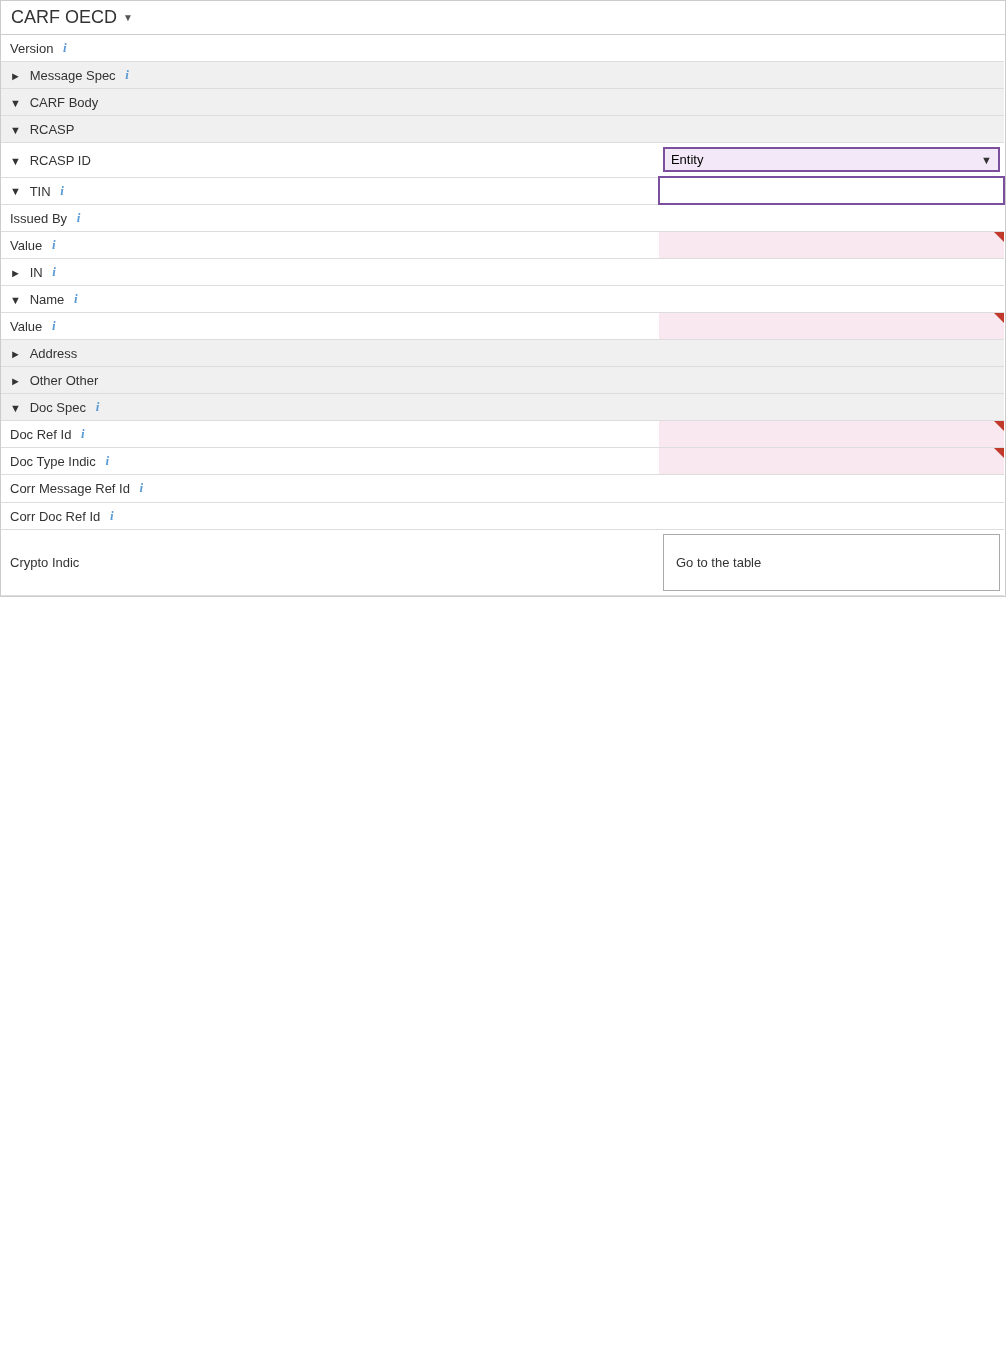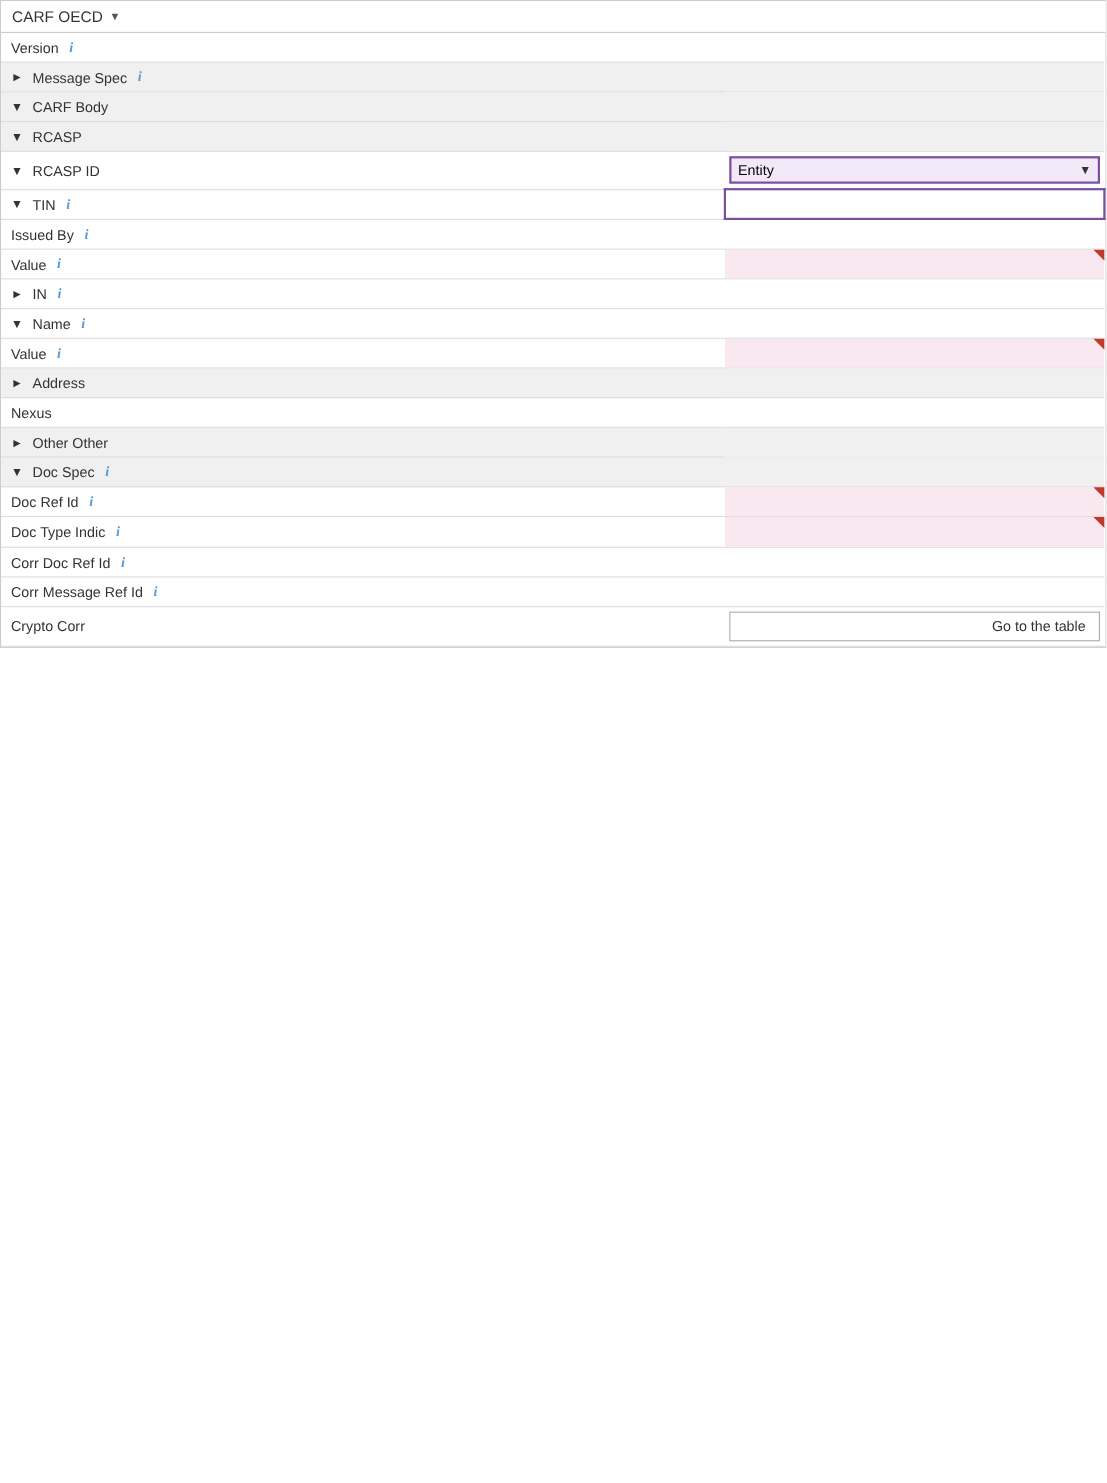--- a/index.html
+++ b/index.html
@@ -23,21 +23,21 @@
 
     .header-bar {
       display: flex;
       align-items: center;
       padding: 6px 10px;
       background: #fff;
       border-bottom: 1px solid #ccc;
     }
 
     .header-title {
-      font-size: 14px;
+      font-size: 18px;
       font-weight: normal;
       color: #333;
     }
 
     .dropdown-arrow {
       margin-left: 6px;
       color: #555;
       font-size: 10px;
     }
 
@@ -120,26 +120,26 @@
     }
 
     .dropdown-cell-arrow {
       color: #333;
       font-size: 11px;
     }
 
     .go-to-table-btn {
       background: #fff;
       border: 1px solid #aaa;
-      padding: 5px 12px;
+      padding: 20px 12px;
       cursor: pointer;
       font-size: 13px;
       color: #333;
       width: 100%;
-      text-align: right;
+      text-align: left;
     }
 
     .gray-bg {
       background-color: #f0f0f0;
     }
 
     .label-text {
       vertical-align: middle;
     }
   </style>
@@ -260,26 +260,20 @@
       </tr>
 
       <tr>
         <td class="col-label indent-4 gray-bg">
           <span class="expand-icon">►</span>
           <span class="label-text">Address</span>
         </td>
         <td class="col-value gray-bg"></td>
       </tr>
 
-      <tr>
-        <td class="col-label indent-3">
-          <span class="label-text">Nexus</span>
-        </td>
-        <td class="col-value"></td>
-      </tr>
 
       <tr>
         <td class="col-label indent-3 gray-bg">
           <span class="expand-icon">►</span>
           <span class="label-text">Other Other</span>
         </td>
         <td class="col-value gray-bg"></td>
       </tr>
 
       <tr>
@@ -306,37 +300,37 @@
           <span class="label-text">Doc Type Indic</span>
           <span class="info-icon">i</span>
         </td>
         <td class="col-value cell-pink" style="position:relative;">
           <span class="red-corner"></span>
         </td>
       </tr>
 
       <tr>
         <td class="col-label indent-4">
+          <span class="label-text">Corr Message Ref Id</span>
+          <span class="info-icon">i</span>
+        </td>
+        <td class="col-value"></td>
+      </tr>
+
+      <tr>
+        <td class="col-label indent-4">
           <span class="label-text">Corr Doc Ref Id</span>
           <span class="info-icon">i</span>
         </td>
         <td class="col-value"></td>
       </tr>
 
       <tr>
-        <td class="col-label indent-4">
-          <span class="label-text">Corr Message Ref Id</span>
-          <span class="info-icon">i</span>
-        </td>
-        <td class="col-value"></td>
-      </tr>
-
-      <tr>
         <td class="col-label indent-1">
-          <span class="label-text">Crypto Corr</span>
+          <span class="label-text">Crypto Indic</span>
         </td>
         <td class="col-value" style="padding: 4px;">
           <button class="go-to-table-btn">Go to the table</button>
         </td>
       </tr>
 
     </tbody>
   </table>
 </div>
 

